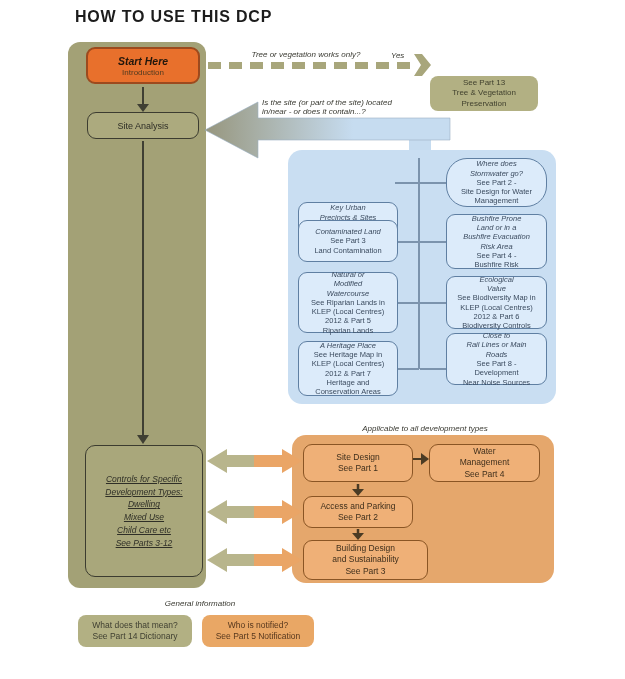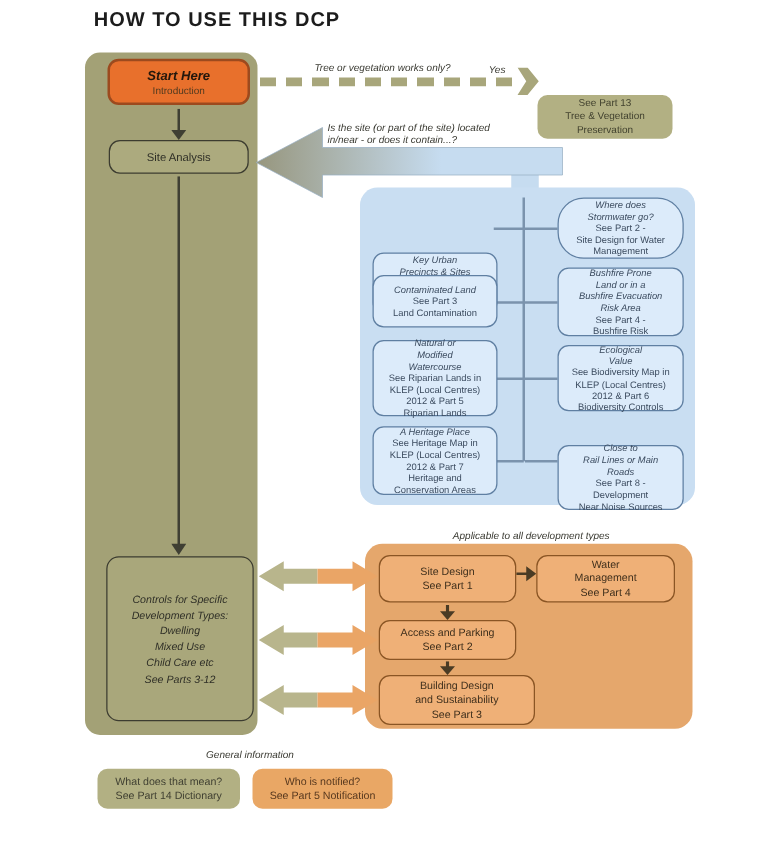--- a/index.html
+++ b/index.html
@@ -59,21 +59,21 @@
 
   <div class="abs sitebox ctr" style="left:87px;top:112px;width:112px;height:27px;">
     <span>Site Analysis</span>
   </div>
 
   <svg class="abs" style="left:137px;top:141px;" width="12" height="303">
     <line x1="6" y1="0" x2="6" y2="295" stroke="#3f3f33" stroke-width="2"></line>
     <polygon points="0,294 12,294 6,303" fill="#3f3f33"></polygon>
   </svg>
 
-  <div class="abs ctrlbox ctr ml" style="left:85px;top:445px;width:118px;height:132px;">
+  <div class="abs ctrlbox ctr ml" style="left:85px;top:445px;width:118px;height:132px;text-decoration:underline;">
     <span class="ml">Controls for Specific
 Development Types:
 Dwelling
 Mixed Use
 Child Care etc
 See Parts 3-12</span>
   </div>
 
   <div class="abs itq ctr" style="left:225px;top:49px;width:162px;height:11px;">Tree or vegetation works only?</div>
   <div class="abs itq" style="left:391px;top:51px;">Yes</div>
@@ -160,21 +160,21 @@
 Bushfire Risk</span>
   </div>
   <div class="abs bbox ctr" style="left:446px;top:276px;width:101px;height:53px;">
     <span class="bt ml">Ecological
 Value</span>
     <span class="ml">See Biodiversity Map in
 KLEP (Local Centres)
 2012  &amp; Part 6
 Biodiversity Controls</span>
   </div>
-  <div class="abs bbox ctr" style="left:446px;top:356px;width:101px;height:52px;">
+  <div class="abs bbox ctr" style="left:446px;top:333px;width:101px;height:52px;">
     <span class="bt ml">Close to
 Rail Lines or Main
 Roads</span>
     <span class="ml">See Part 8 -
 Development
 Near Noise Sources</span>
   </div>
 
   <div class="abs itq ctr" style="left:330px;top:423px;width:190px;height:11px;">Applicable to all development types</div>
 

